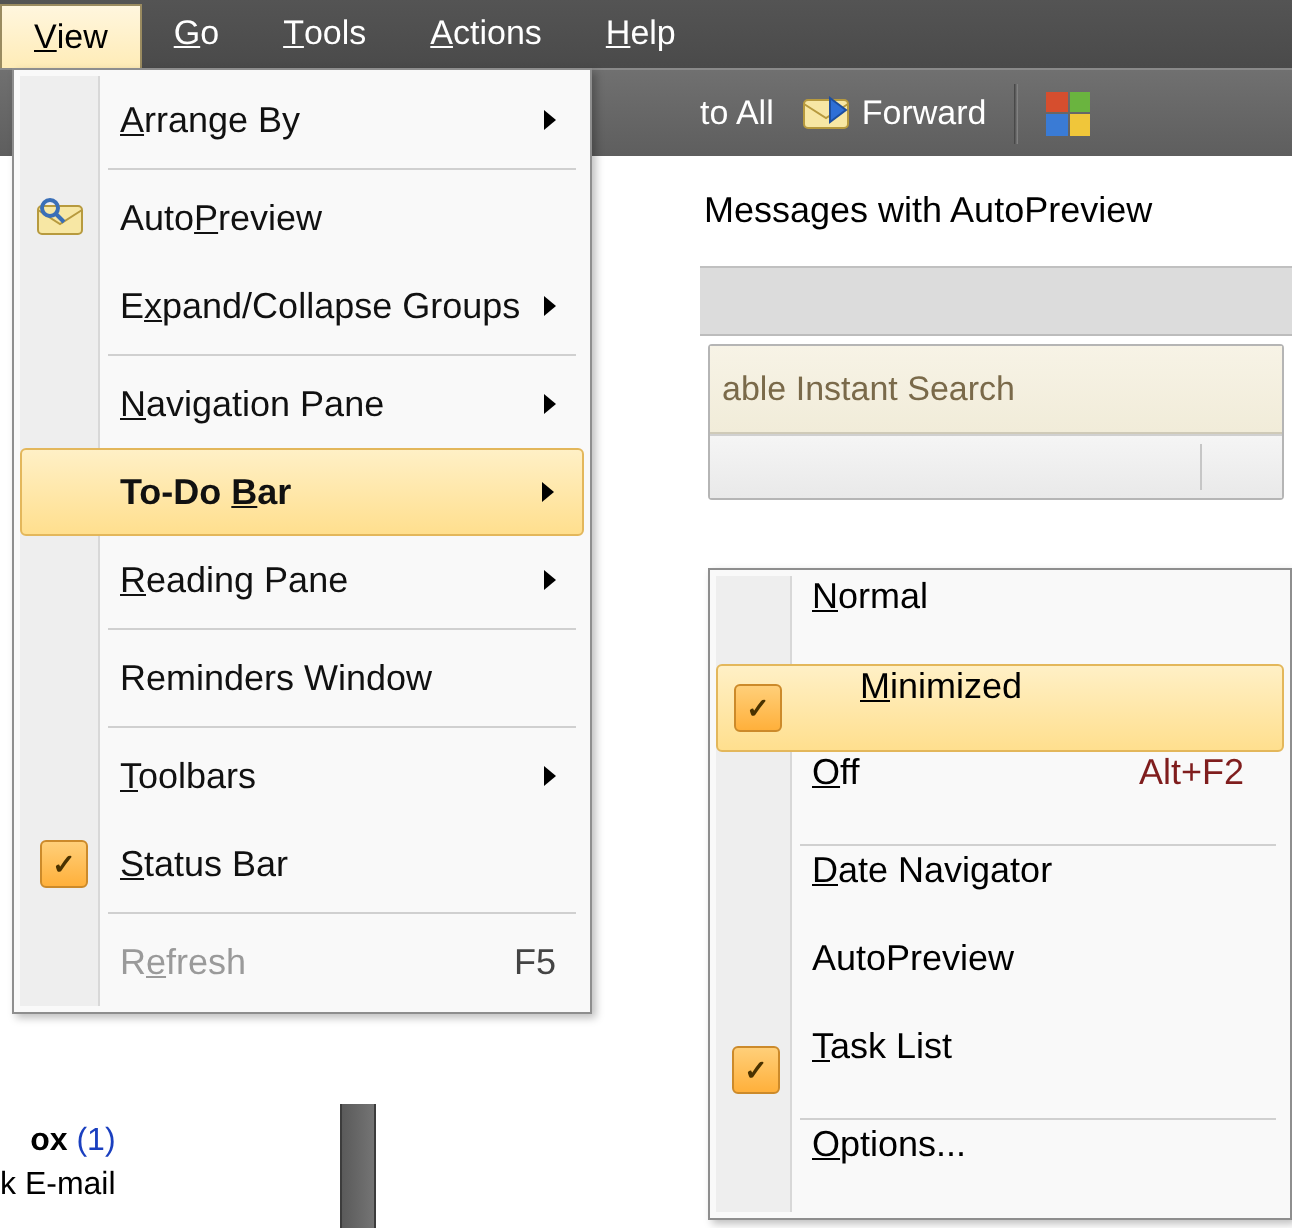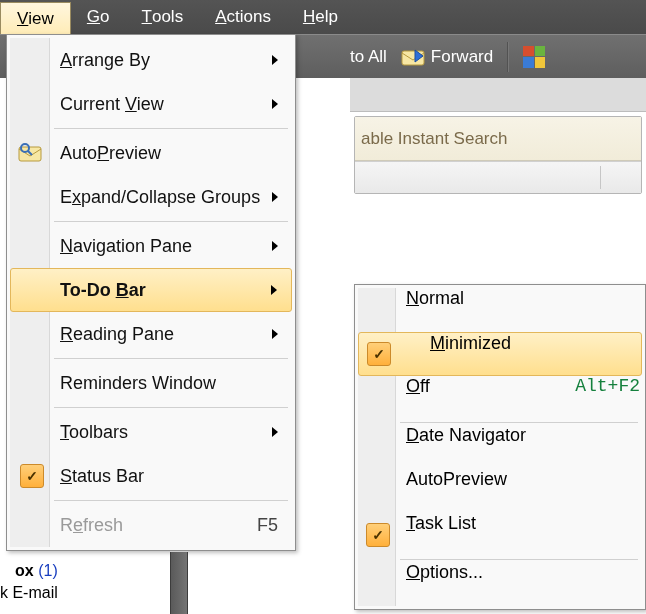--- a/index.html
+++ b/index.html
@@ -37,21 +37,21 @@
     border-top: 1px solid #8a8a8a;
     display: flex;
     align-items: center;
     padding-left: 350px;
     color: #fff;
     font-size: 17px;
     gap: 14px;
   }
   .toolbar .tb {
     display: flex;
-    align-items: center;
+    align-items: flex-start;
     gap: 6px;
   }
   .toolbar .sep {
     width: 2px; height: 30px;
     background: linear-gradient(to right, #3f3f3f, #8a8a8a);
   }
   .colorgrid {
     width: 22px; height: 22px;
     display: grid;
     grid-template-columns: 1fr 1fr;
@@ -215,21 +215,21 @@
     width: 24px; height: 24px;
     background: linear-gradient(#ffcf79, #ffb03b);
     border: 1px solid #cc8a2a;
     border-radius: 3px;
     display:flex; align-items:center; justify-content:center;
   }
   .menu2 .srow .checkbox::after {
     content: "✓"; color:#4a3200; font-weight:bold; font-size:14px;
   }
   .menu2 .srow .shortcut {
-    position: absolute; right: 2px; color:#15803d;font-family:Liberation Mono, monospace;
+    position: absolute; right: 20px; color:#7f1d1d;
   }
   .menu2 hr.msep {
     border: none;
     border-top: 1px solid #d0d0d0;
     margin: 2px 4px 2px 42px;
     position: relative; z-index: 1;
   }
 
   
   .straytext {
@@ -279,35 +279,34 @@
     <div class="colorgrid">
         <span></span>
         <span></span>
         <span></span>
         <span></span>
       </div>
   </div>
 </div>
 
 <div class="chrome-below">
+  <div class="line1-wrap">
+    <div class="line1">Messages with AutoPreview</div>
+  </div>
   <div class="grayband"></div>
   <div class="searchpanel">
     <div class="searchrow">able Instant Search</div>
     <div class="tableheader"></div>
   </div>
 </div>
 
 <div class="menu1">
   <div class="gutter"></div>
 <div class="mrow">
       <span><span class="mn">A</span>rrange By</span>
-      <div class="arrow"></div>
-    </div>
-    <div class="mrow">
-      <span>Current <span class="mn">V</span>iew</span>
       <div class="arrow"></div>
     </div>
     <hr class="msep">
     <div class="mrow">
       <div class="icon">
         <svg width="26" height="20" viewBox="0 0 26 20">
           <rect x="1" y="4" width="22" height="14" rx="2" fill="#f7e7a4" stroke="#b79a3e"></rect>
           <path d="M1 6 L12 13 L23 6" fill="none" stroke="#b79a3e"></path>
           <circle cx="7" cy="5" r="4" fill="none" stroke="#3a6fb7" stroke-width="2"></circle>
           <line x1="10" y1="8" x2="14" y2="12" stroke="#3a6fb7" stroke-width="2"></line>

